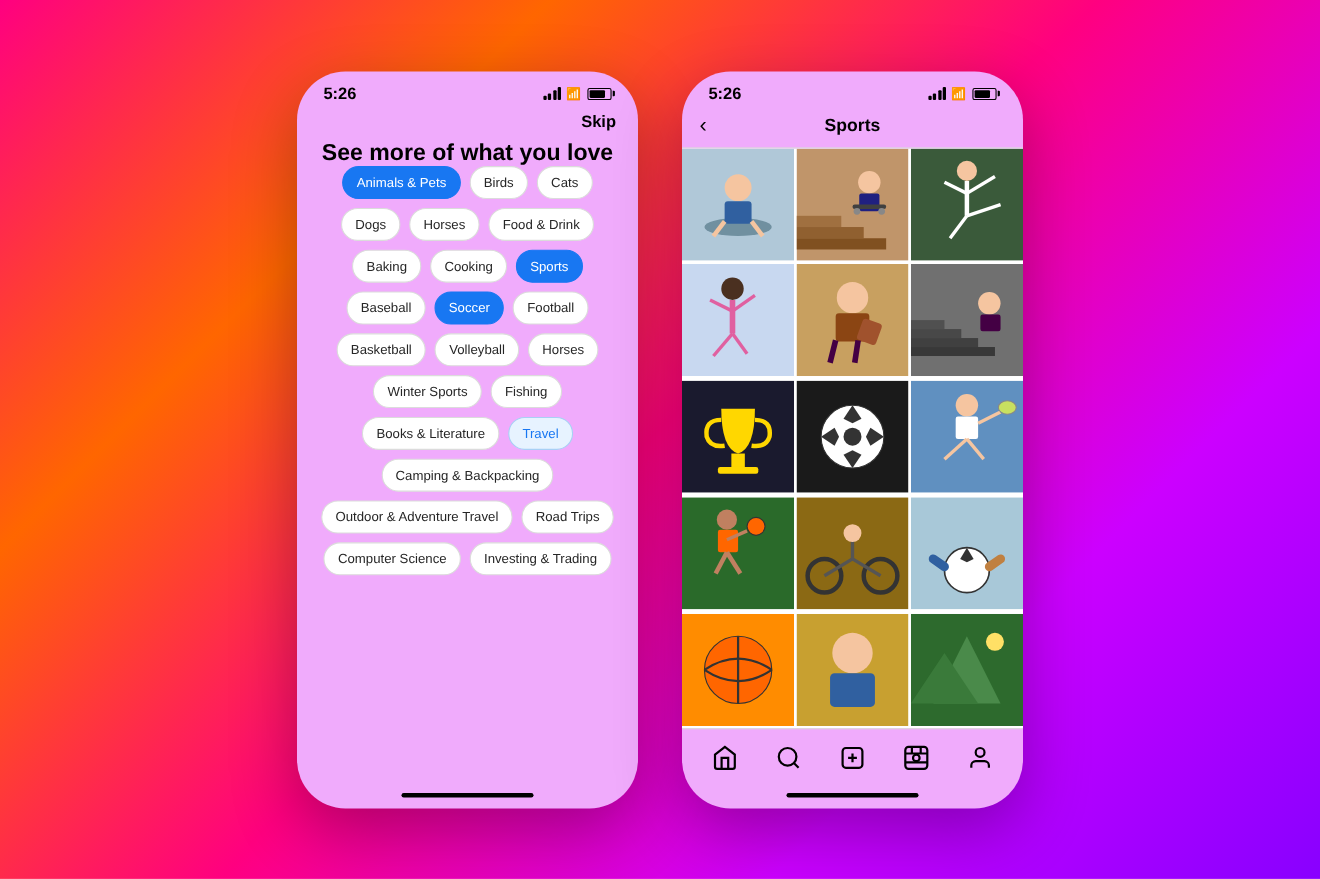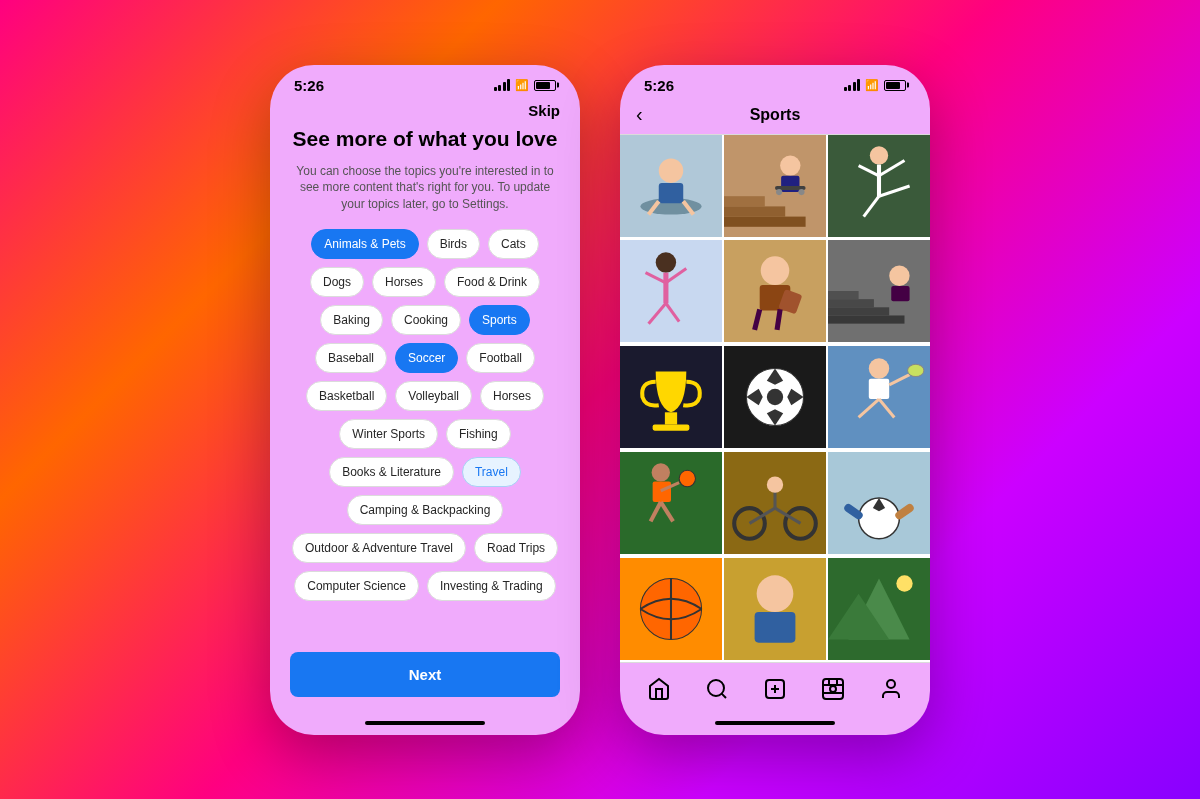--- a/index.html
+++ b/index.html
@@ -107,21 +107,21 @@
       flex: 1;
       overflow-y: auto;
       scrollbar-width: none;
     }
     .phone1-main::-webkit-scrollbar { display: none; }
     .main-title {
       font-size: 21px;
       font-weight: 700;
       text-align: center;
       color: #000;
-      margin-bottom: 12px;
+      margin-bottom: 0;
     }
     .main-subtitle {
       font-size: 12px;
       color: #555;
       text-align: center;
       line-height: 1.4;
       margin-bottom: 16px;
     }
     .tags-area {
       display: flex;
@@ -243,21 +243,20 @@
         </div>
       </div>
     </div>
 
     <div class="skip-row">
       <button class="skip-btn">Skip</button>
     </div>
 
     <div class="phone1-main">
       <div class="main-title">See more of what you love</div>
-      <div class="main-subtitle">You can choose the topics you're interested in to see more content that's right for you. To update your topics later, go to Settings.</div>
       <div class="tags-area" id="tags-container">
 
       <button class="tag selected-blue">Animals &amp; Pets</button>
           <button class="tag ">Birds</button>
           <button class="tag ">Cats</button>
           <button class="tag ">Dogs</button>
           <button class="tag ">Horses</button>
           <button class="tag ">Food &amp; Drink</button>
           <button class="tag ">Baking</button>
           <button class="tag ">Cooking</button>
@@ -273,21 +272,20 @@
           <button class="tag ">Books &amp; Literature</button>
           <button class="tag selected-light">Travel</button>
           <button class="tag ">Camping &amp; Backpacking</button>
           <button class="tag ">Outdoor &amp; Adventure Travel</button>
           <button class="tag ">Road Trips</button>
           <button class="tag ">Computer Science</button>
           <button class="tag ">Investing &amp; Trading</button>
         </div>
     </div>
 
-    <button class="next-btn">Next</button>
 
     <div class="home-indicator"></div>
   </div>
 
   <div class="phone">
 
     <div class="status-bar">
       <span class="status-time">5:26</span>
       <div class="status-icons">
         <div class="signal-bars">

